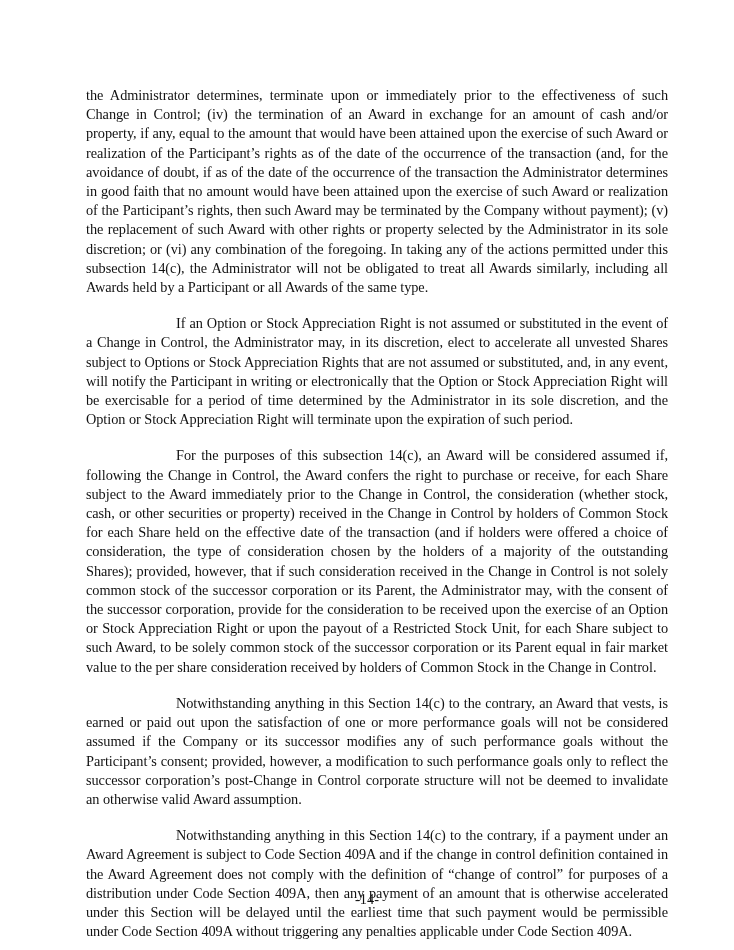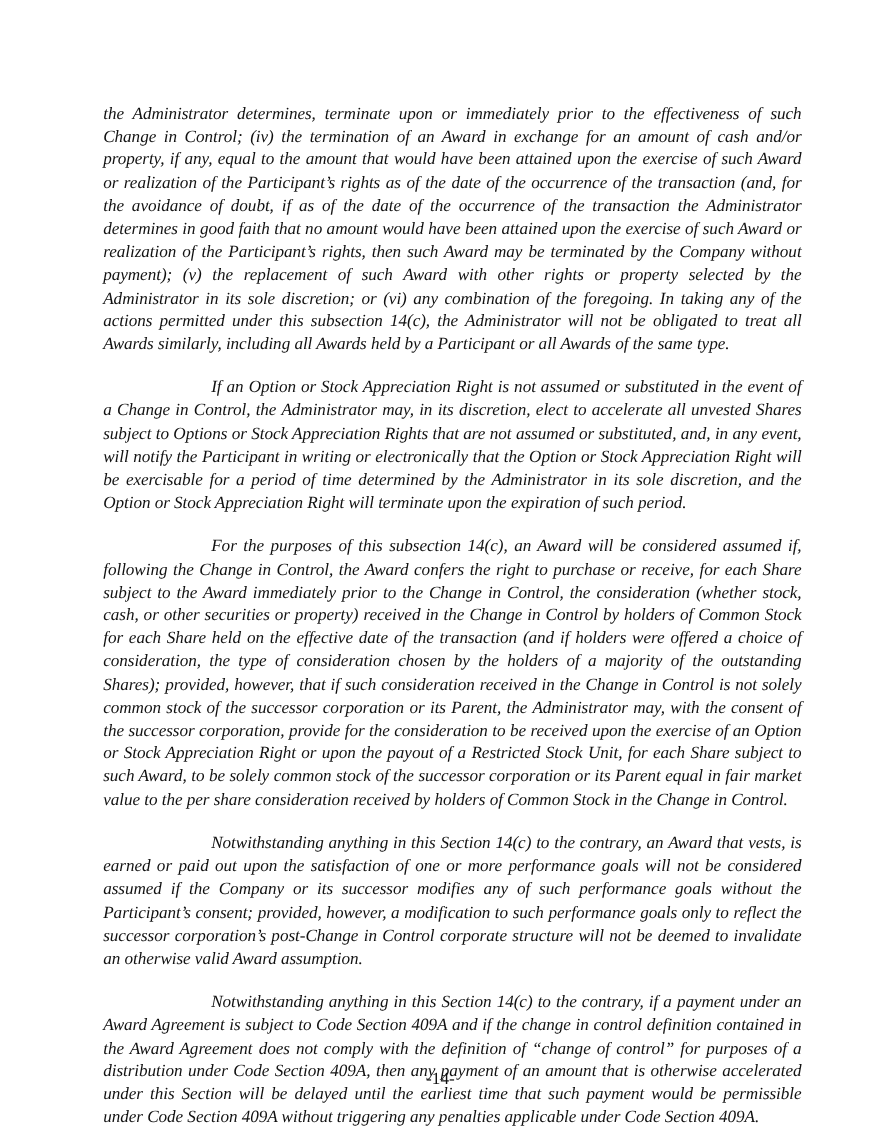--- a/index.html
+++ b/index.html
@@ -21,21 +21,20 @@
       top: 86px;
       width: 582px;
     }
     .para {
       margin: 0 0 17px 0;
       font-size: 14.3px;
       line-height: 19.2px;
       text-align: justify;
       text-justify: inter-word;
       letter-spacing: -0.05px;
-      font-style: italic;
     }
     .para.indent {
       text-indent: 90px;
     }
     .page-number {
       position: absolute;
       left: 0;
       width: 734px;
       top: 890px;
       text-align: center;

